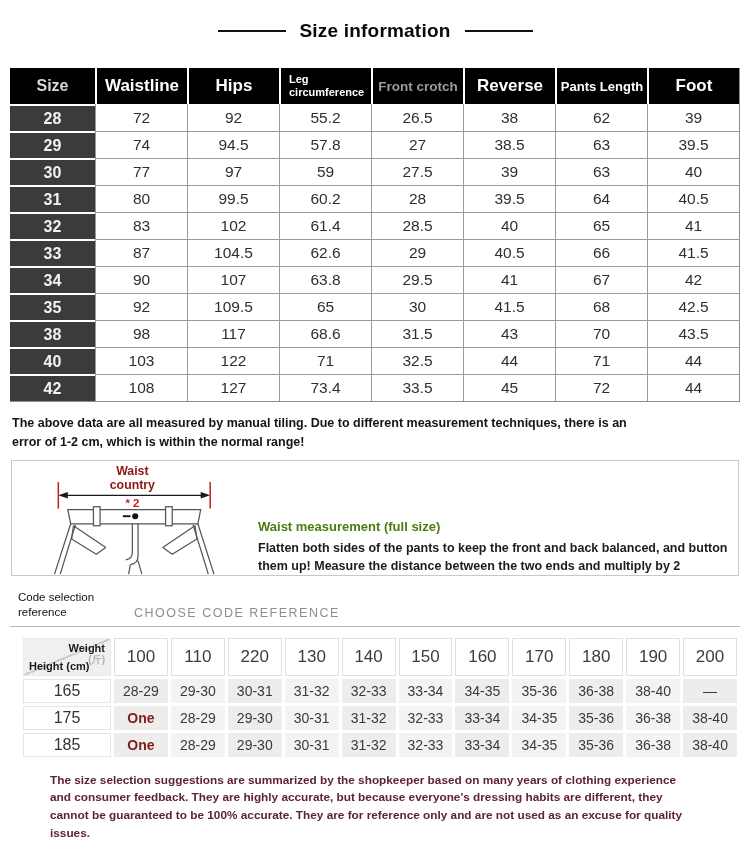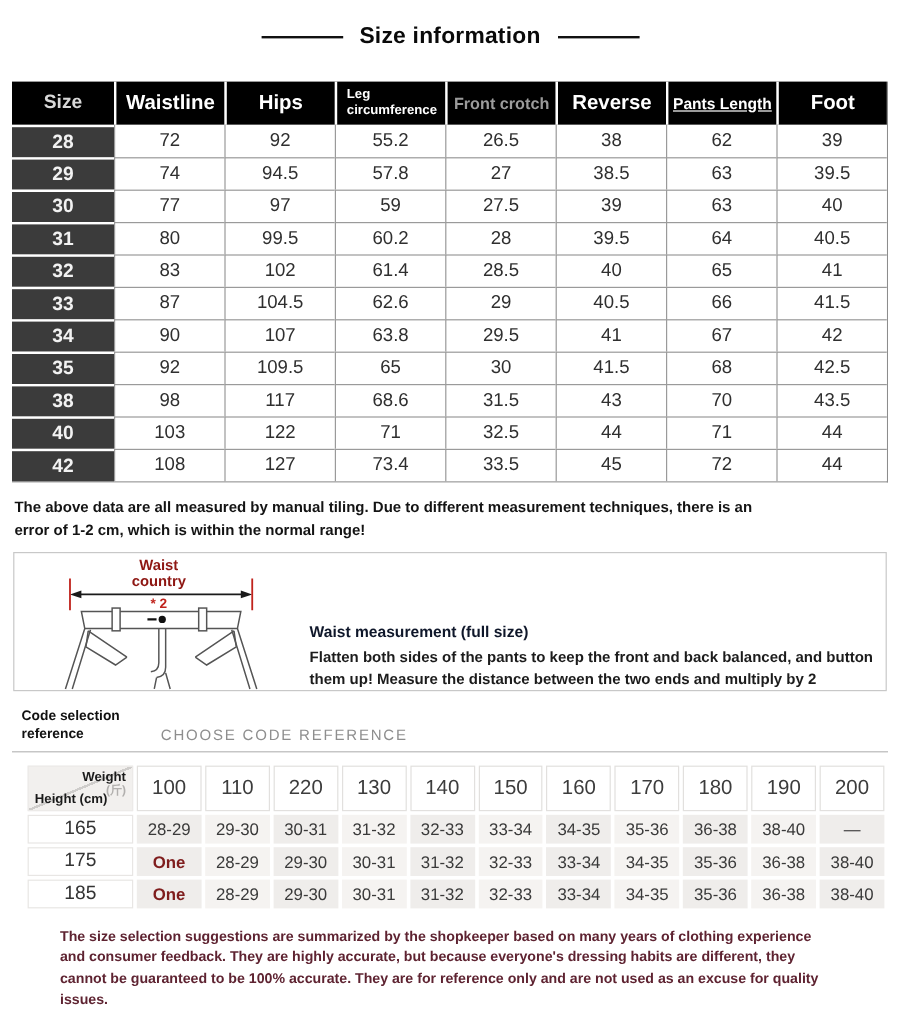--- a/index.html
+++ b/index.html
@@ -31,21 +31,21 @@
   .size-table col.c0{width:85px;}
   .size-table thead th{
     background:var(--header-bg);color:#fff;height:36px;font-weight:bold;
     border-left:2px solid #fff;text-align:center;vertical-align:middle;
   }
   .size-table thead th:first-child{border-left:none;}
   .size-table thead th.h0{font-size:16px;color:#d8d8d8;}
   .size-table thead th.h1,.size-table thead th.h2,.size-table thead th.h5,.size-table thead th.h7{font-size:17px;}
   .size-table thead th.h3{font-size:11px;text-align:left;padding-left:8px;line-height:1.2;}
   .size-table thead th.h4{font-size:13.5px;color:var(--muted-header);}
-  .size-table thead th.h6{font-size:13px;text-decoration:underline;}
+  .size-table thead th.h6{font-size:13px;}
   .size-table tbody th{
     background:var(--size-col-bg);color:#f2f2f2;font-size:16px;font-weight:bold;
     border-top:2px solid #fff;text-align:center;height:27px;
   }
   .size-table tbody tr:first-child th{border-top:2px solid #fff;}
   .size-table tbody td{
     background:#fff;border-left:1px solid #9a9a9a;border-top:1px solid #9a9a9a;
     font-size:15.5px;color:#2f2f2f;text-align:center;height:27px;font-weight:400;
   }
   .size-table tbody tr:first-child td{border-top:none;}
@@ -55,26 +55,26 @@
   .tips-label{color:var(--accent-red);font-weight:bold;font-size:15px;width:86px;padding-left:12px;flex:none;}
   .tips-text{font-weight:bold;font-size:12.5px;color:#141414;width:618px;line-height:1.5;}
 
   
   .measure-box{
     width:728px;height:116px;margin:8px auto 0;border:1px solid #c8c8c8;
     display:flex;align-items:center;background:#fff;
   }
   .pants-diagram{flex:none;margin:4px 0 0 22px;}
   .measure-text{margin:24px 0 0 14px;}
-  .measure-heading{color:#0f172a;font-weight:bold;font-size:13px;max-width:240px;line-height:1.3;margin-top:36px;}
+  .measure-heading{color:#4d7c0f;font-weight:bold;font-size:13px;max-width:240px;line-height:1.3;margin-top:36px;}
   .measure-body{font-weight:bold;font-size:12.5px;color:#1c1c1c;max-width:505px;line-height:1.45;margin-top:3px;}
 
   
   .code-header{margin:14px 10px 0;border-bottom:1px solid #b8b8b8;display:flex;align-items:flex-end;padding-bottom:5px;}
-  .code-title{font-weight:bold;font-size:11.5px;color:#111;width:94px;margin-left:8px;line-height:1.35;}
+  .code-title{font-weight:normal;font-size:11.5px;color:#111;width:94px;margin-left:8px;line-height:1.35;}
   .code-subtitle{color:var(--subtitle-gray);font-size:12.5px;letter-spacing:1.5px;margin-left:22px;margin-bottom:1px;}
 
   table.code-table{margin:8px 0 0 20px;border-collapse:separate;border-spacing:3px;width:720px;table-layout:fixed;}
   .code-table col.hcol{width:88px;}
   .code-table thead th{
     background:#fff;border:1px solid #e2e0de;font-weight:400;font-size:17px;color:#3c3c3c;height:36px;text-align:center;
   }
   .code-table thead th.corner{
     background-color:#f2f0ee;border:1px solid #eceae8;padding:0;
     background-image:linear-gradient(to bottom right,rgba(0,0,0,0) calc(50% - 1px),#cfcdcb calc(50% - 1px),#cfcdcb calc(50% + 1px),rgba(0,0,0,0) calc(50% + 1px));

